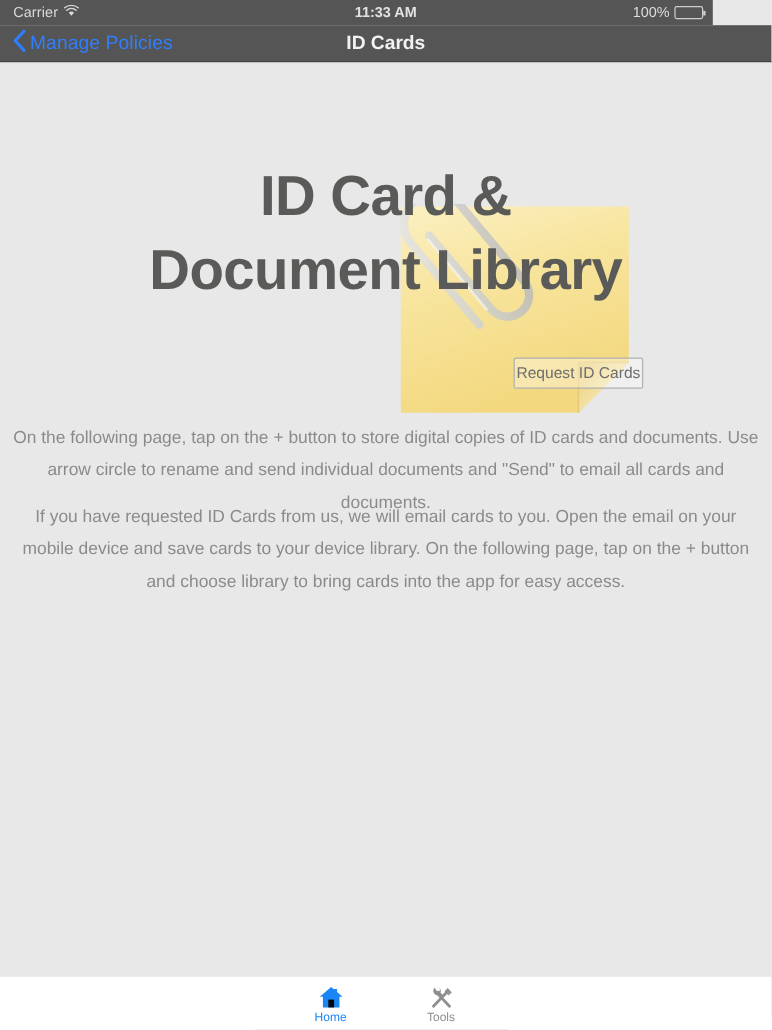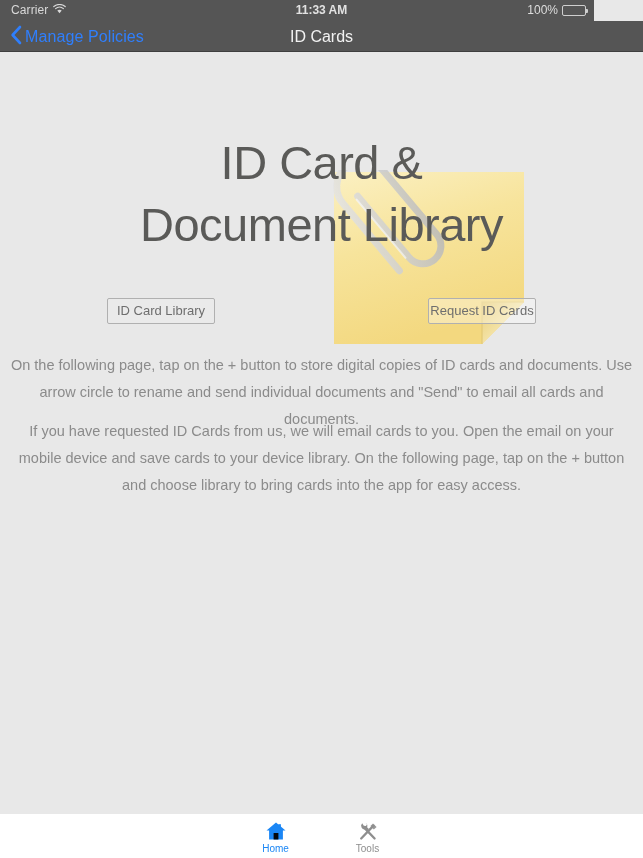--- a/index.html
+++ b/index.html
@@ -119,21 +119,21 @@
   }
   .nav-title {
     position: absolute;
     left: 0; top: 0;
     width: 643px;
     height: 31px;
     line-height: 31px;
     text-align: center;
     color: #f2f2f2;
     font-size: 16px;
-    font-weight: normal;
+    font-weight: bold;
   }
 
   
   .content {
     position: absolute;
     top: 52px; left: 0;
     width: 643px;
     height: 758px;
     background: #e8e8e8;
   }
@@ -156,21 +156,21 @@
   }
   .hero-title {
     position: absolute;
     left: 0;
     top: 80px;
     width: 643px;
     text-align: center;
     font-size: 47px;
     line-height: 62px;
     color: #5a5a58;
-    font-weight: normal;
+    font-weight: bold;
     letter-spacing: -0.5px;
     white-space: pre-line;
   }
 
   
   .btn {
     position: absolute;
     background: rgba(255,255,255,0.10);
     border: 1px solid #b0b0b0;
     color: #6e6e6e;
@@ -319,21 +319,20 @@
           <path d="M69 40 L69 116"></path>
         </g>
       </svg>
     </div>
 
     <div class="hero">
       <div class="hero-title">ID Card &amp;
 Document Library</div>
     </div>
 
-    <button class="btn" id="btn-id-card-library">ID Card Library</button>
 
     <button class="btn" id="btn-request-id-cards">Request ID Cards</button>
 
     <div class="para" id="para-1">On the following page, tap on the + button to store digital copies of ID cards and documents.  Use arrow circle to rename and send individual documents and "Send" to email all cards and documents.</div>
     <div class="para" id="para-2">If you have requested ID Cards from us, we will email cards to you.  Open the email on your mobile device and save cards to your device library.  On the following page, tap on the + button and choose library to bring cards into the app for easy access.</div>
   </div>
 
   <div class="tab-bar">
     <div class="tab-spacer"></div>
 

